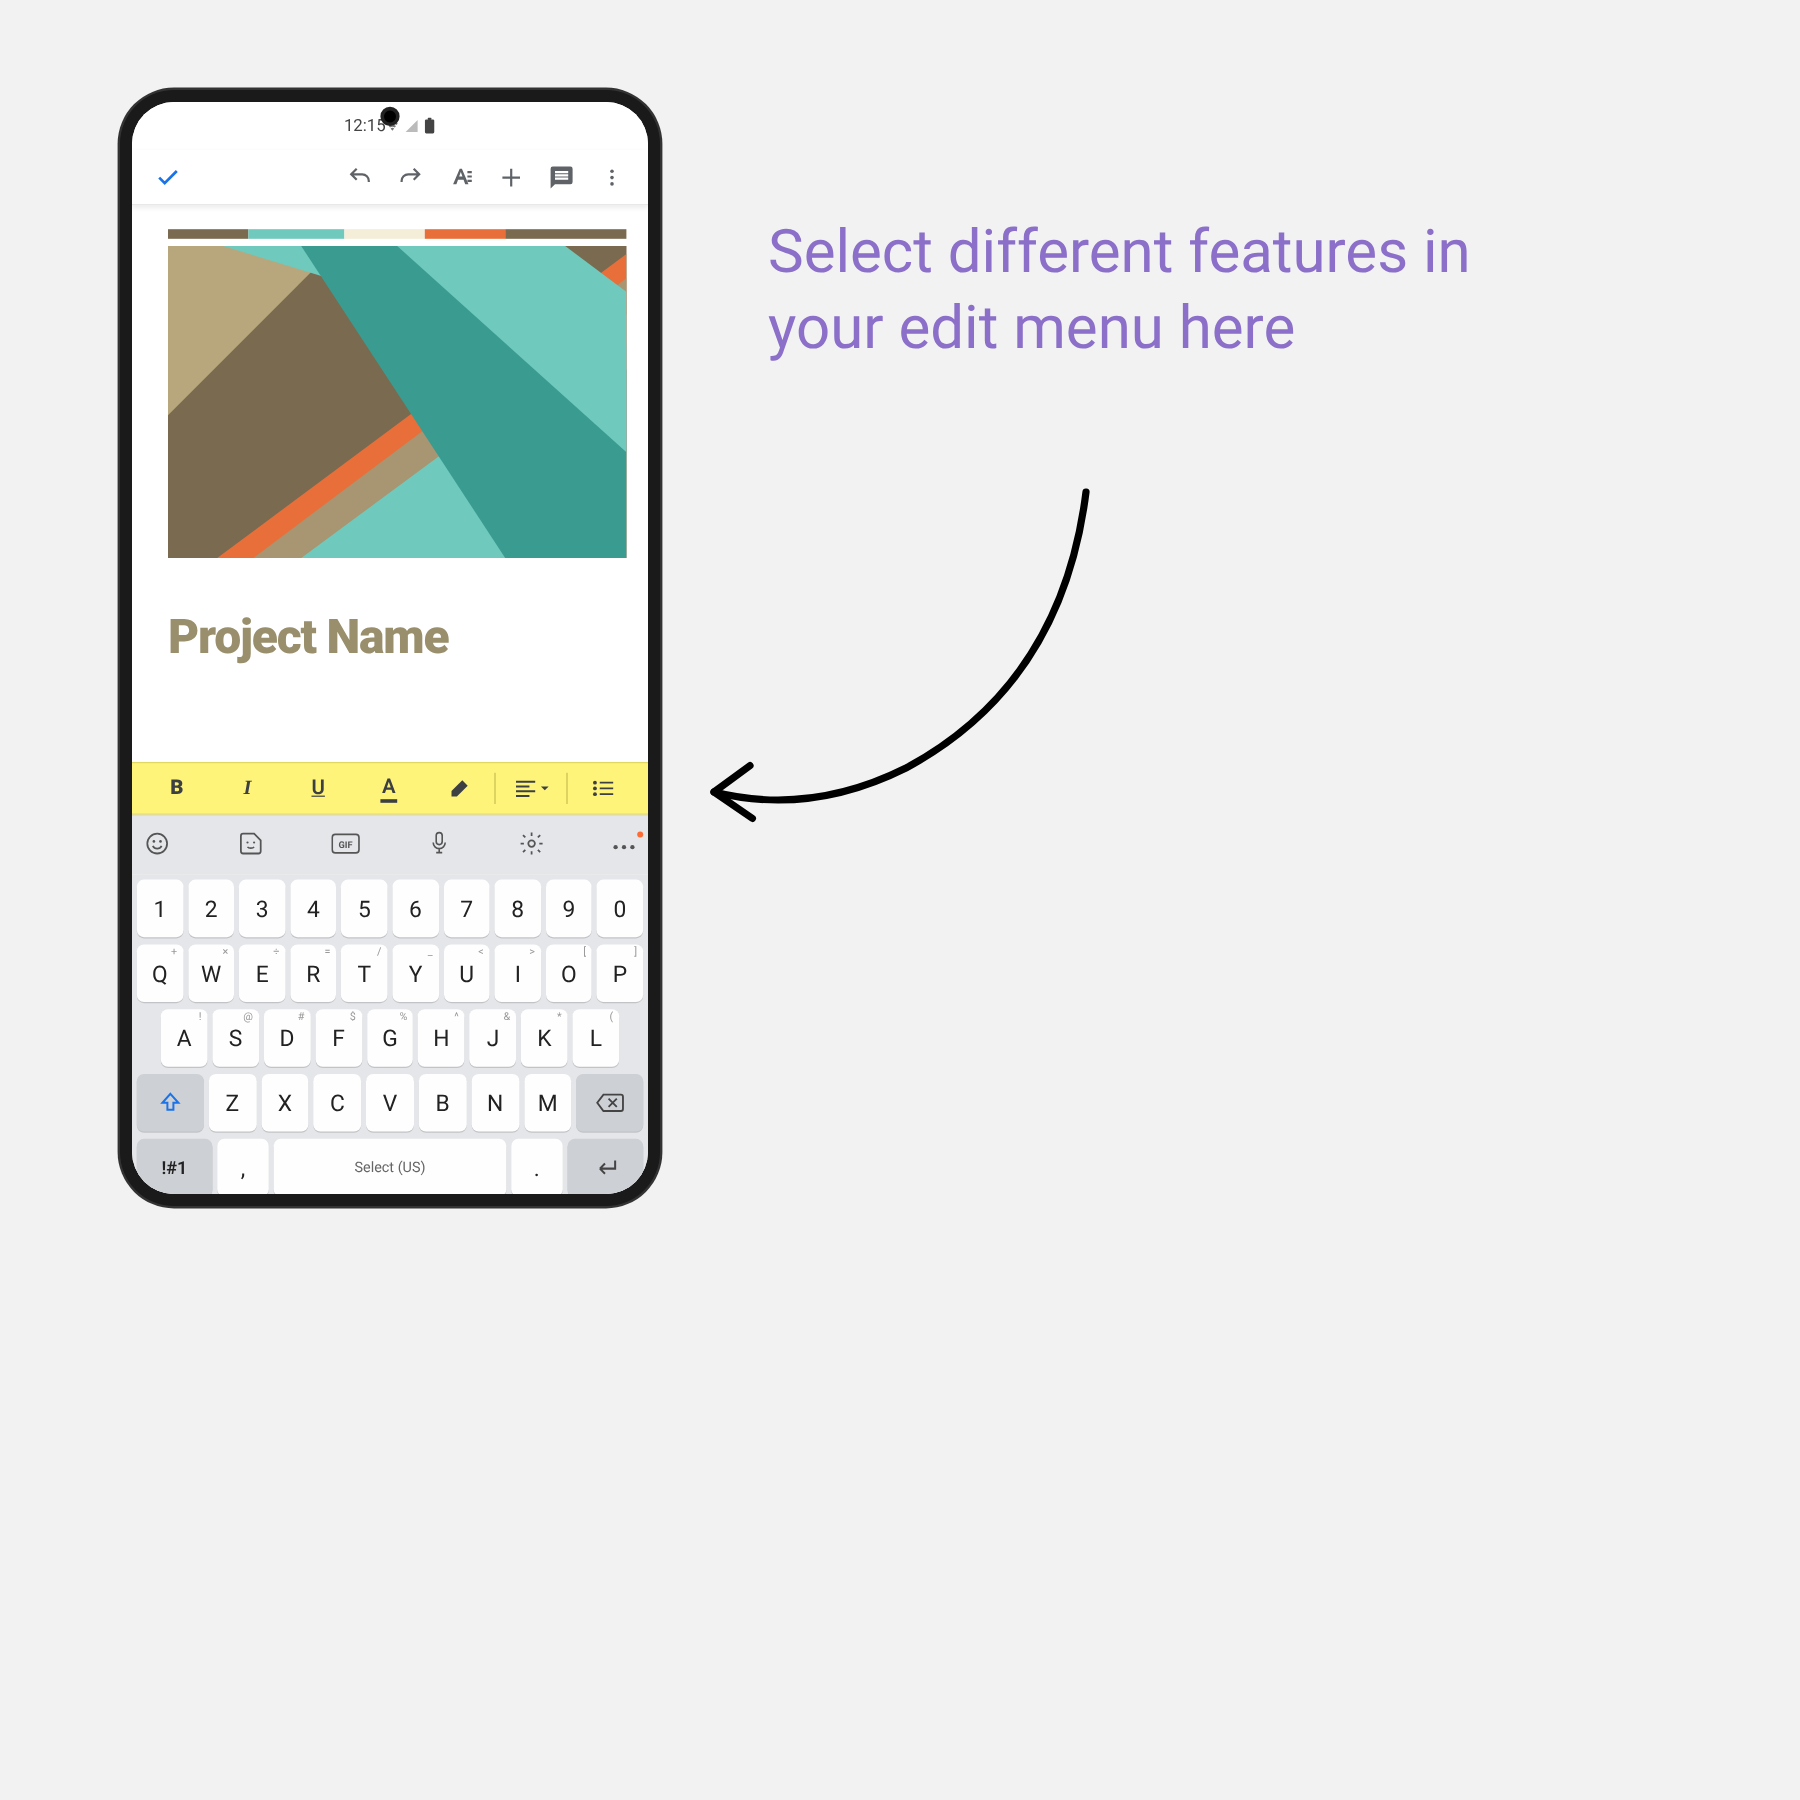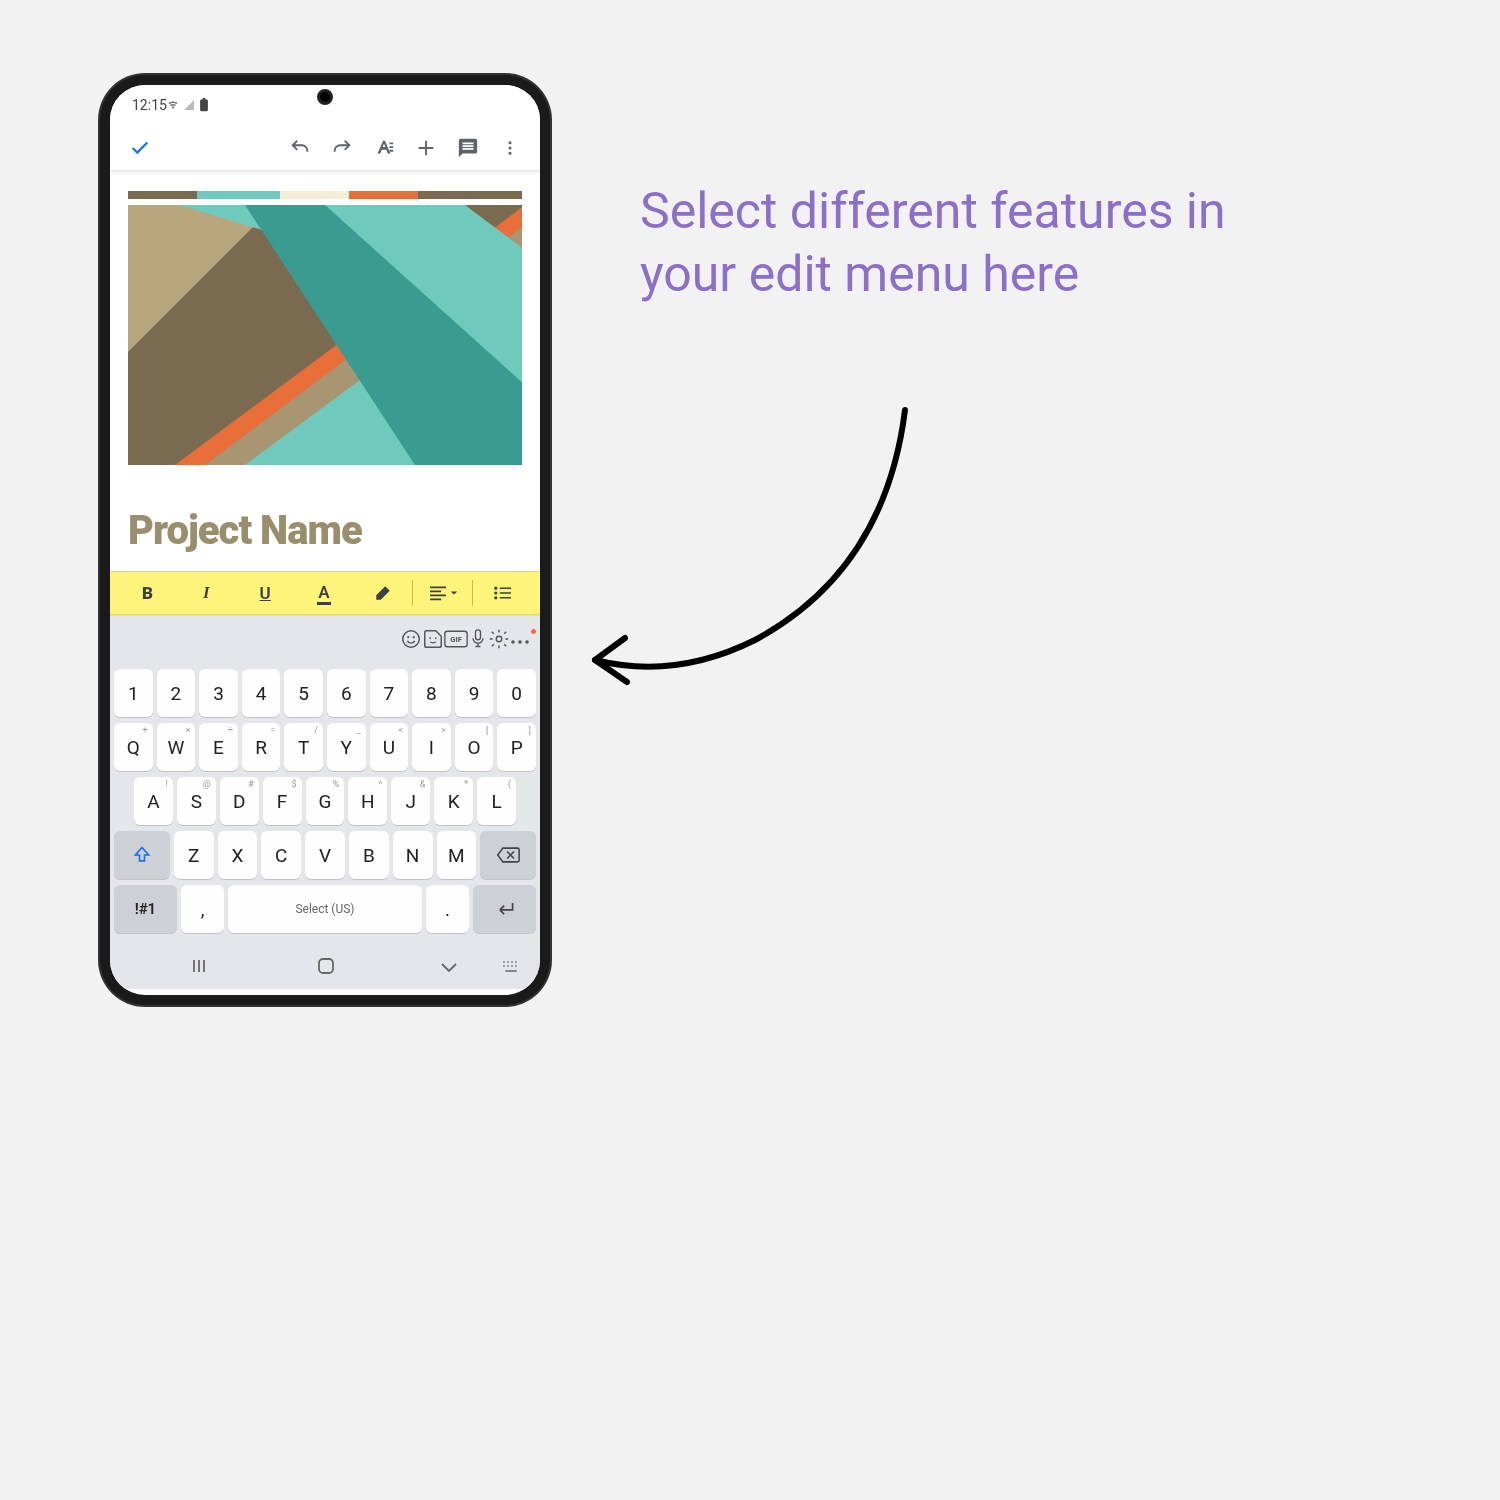--- a/index.html
+++ b/index.html
@@ -38,21 +38,21 @@
     width: 16px;
     height: 16px;
     background: #000;
     border-radius: 50%;
     z-index: 100;
     border: 3px solid #222;
   }
   .status-bar {
     height: 40px;
     display: flex;
-    justify-content: flex-start;
+    justify-content: center;
     align-items: center;
     padding: 0 22px;
     font-size: 14px;
     color: #444;
     background: #fff;
   }
   .status-right { display: flex; gap: 4px; align-items: center; }
 
   .app-toolbar {
     height: 46px;
@@ -71,23 +71,23 @@
     height: 40px;
     display: flex;
     align-items: center;
     justify-content: center;
     color: #5f6368;
   }
   .tb-spacer { flex: 1; }
   .check { color: #1a73e8; font-size: 20px; }
 
   .doc-area {
-    padding: 20px 18px 0 18px;
+    padding: 20px 18px 0 30px;
     background: #fff;
-    height: 400px;
+    height: 464px;
     overflow: hidden;
   }
   .doc-stripe {
     height: 8px;
     display: flex;
     margin-bottom: 6px;
   }
   .doc-stripe div { height: 100%; }
 
   .hero-img {
@@ -127,21 +127,21 @@
     width: 1px;
     height: 60%;
     background: #c5bd50;
   }
 
   .kb-toolbar {
     height: 50px;
     background: #e4e6e9;
     display: flex;
     align-items: center;
-    justify-content: flex-end;
+    justify-content: space-between;
     padding: 0 10px;
     border-top: 1px solid #ddd;
   }
   .kb-tool {
     color: #555;
     position: relative;
   }
   .kb-dot {
     position: absolute;
     top: -2px;

